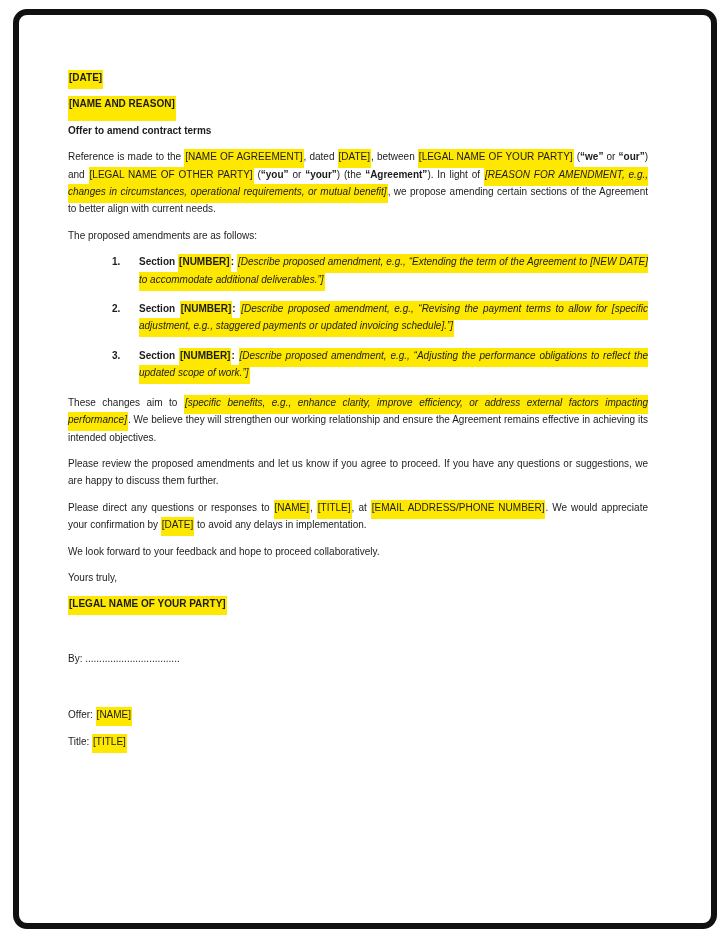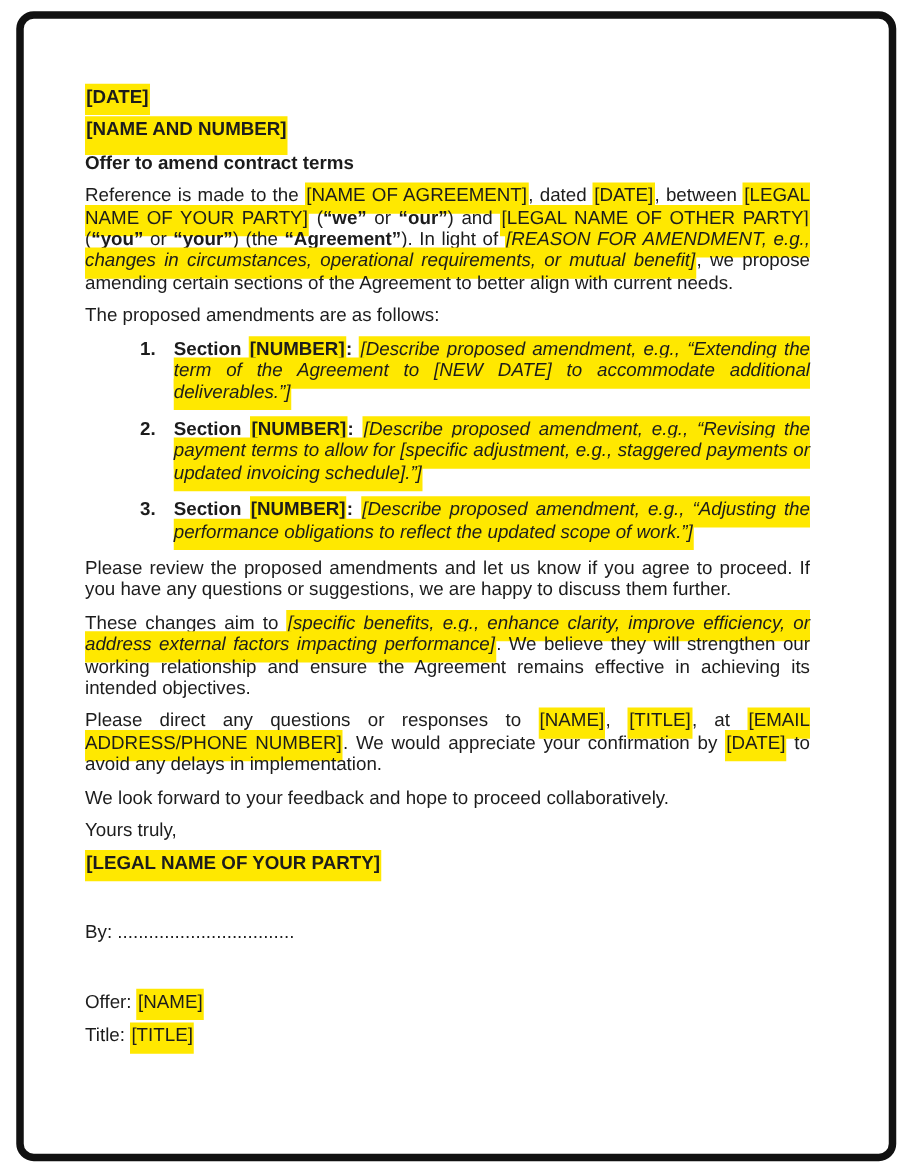--- a/index.html
+++ b/index.html
@@ -9,21 +9,21 @@
     font-family:"Liberation Sans","DejaVu Sans",sans-serif;
     color:var(--ink);
   }
   .frame {
     position:absolute; left:13px; top:9px; width:692px; height:908px;
     border:6px solid var(--frame); border-radius:14px; background:#fff;
     overflow:hidden; box-sizing:content-box;
   }
   .content {
     padding:54px 63px 0 49px;
-    font-size:15px; line-height:17.4px;
+    font-size:10px; line-height:17.4px;
   }
   p { margin:0 0 9px 0; text-align:justify; position:relative; }
   p.short { text-align:left; }
   .b { font-weight:bold; }
   .i { font-style:italic; }
   .hl { background:var(--hl); padding:2px 1px 6px 1px; }
   .hl-deep { padding-bottom:12px; }
   .tail { position:absolute; background:var(--hl); z-index:-1; }
   .amendments { margin:0 0 2px 0; }
   .amendment { position:relative; padding-left:71px; margin:0 0 12px 0; text-align:justify; }
@@ -31,21 +31,21 @@
   .spacer { width:100%; }
 </style>
 </head>
 <body>
 
 <div class="frame">
   <div class="content">
 
     <p class="short"><span class="tail" style="left:-3px;top:16px;width:33px;height:13px;"></span><span class="b hl">[DATE]</span></p>
 
-    <p class="short"><span class="b hl hl-deep">[NAME AND NUMBER]</span></p>
+    <p class="short"><span class="b hl hl-deep">[NAME AND REASON]</span></p>
 
     <p class="short b">Offer to amend contract terms</p>
 
 
     <p><span>Reference is made to the </span><span class="hl">[NAME OF AGREEMENT]</span><span>, dated </span><span class="hl">[DATE]</span><span>, between </span><span class="hl">[LEGAL NAME OF YOUR PARTY]</span><span> (</span><span class="b">“we”</span><span> or </span><span class="b">“our”</span><span>) and </span><span class="hl">[LEGAL NAME OF OTHER PARTY]</span><span> (</span><span class="b">“you”</span><span> or </span><span class="b">“your”</span><span>) (the </span><span class="b">“Agreement”</span><span>). In light of </span><span class="i hl">[REASON FOR AMENDMENT, e.g., changes in circumstances, operational requirements, or mutual benefit]</span><span>, we propose amending certain sections of the Agreement to better align with current needs.</span></p>
 
     <p class="short">The proposed amendments are as follows:</p>
 
     <div class="amendments">
       <div class="amendment">
@@ -58,23 +58,23 @@
         <span><span class="b">Section </span><span class="b hl">[NUMBER]</span><span class="b">:</span><span> </span><span class="i hl">[Describe proposed amendment, e.g., “Revising the payment terms to allow for [specific adjustment, e.g., staggered payments or updated invoicing schedule].”]</span></span>
         <span class="tail" style="left:69px;top:36px;width:472px;height:12px;"></span>
       </div>
       <div class="amendment">
         <span class="num">3.</span>
         <span><span class="b">Section </span><span class="b hl">[NUMBER]</span><span class="b">:</span><span> </span><span class="i hl">[Describe proposed amendment, e.g., “Adjusting the performance obligations to reflect the updated scope of work.”]</span></span>
         <span class="tail" style="left:69px;top:36px;width:282px;height:12px;"></span>
       </div>
     </div>
 
+    <p><span>These changes aim to </span><span class="i hl">[specific benefits, e.g., enhance clarity, improve efficiency, or address external factors impacting performance]</span><span>. We believe they will strengthen our working relationship and ensure the Agreement remains effective in achieving its intended objectives.</span></p>
+
     <p><span>Please review the proposed amendments and let us know if you agree to proceed. If you have any questions or suggestions, we are happy to discuss them further.</span></p>
-
-    <p><span>These changes aim to </span><span class="i hl">[specific benefits, e.g., enhance clarity, improve efficiency, or address external factors impacting performance]</span><span>. We believe they will strengthen our working relationship and ensure the Agreement remains effective in achieving its intended objectives.</span></p>
 
     <p><span class="tail" style="left:190px;top:34px;width:38px;height:12px;"></span><span>Please direct any questions or responses to </span><span class="hl">[NAME]</span><span>, </span><span class="hl">[TITLE]</span><span>, at </span><span class="hl">[EMAIL ADDRESS/PHONE NUMBER]</span><span>. We would appreciate your confirmation by </span><span class="hl">[DATE]</span><span> to avoid any delays in implementation.</span></p>
 
     <p class="short"><span>We look forward to your feedback and hope to proceed collaboratively.</span></p>
 
     <p class="short">Yours truly,</p>
 
     <p class="short"><span class="tail" style="left:6px;top:17px;width:143px;height:14px;"></span><span class="b hl">[LEGAL NAME OF YOUR PARTY]</span></p>
 
     <div class="spacer" style="height:28px;"></div>

